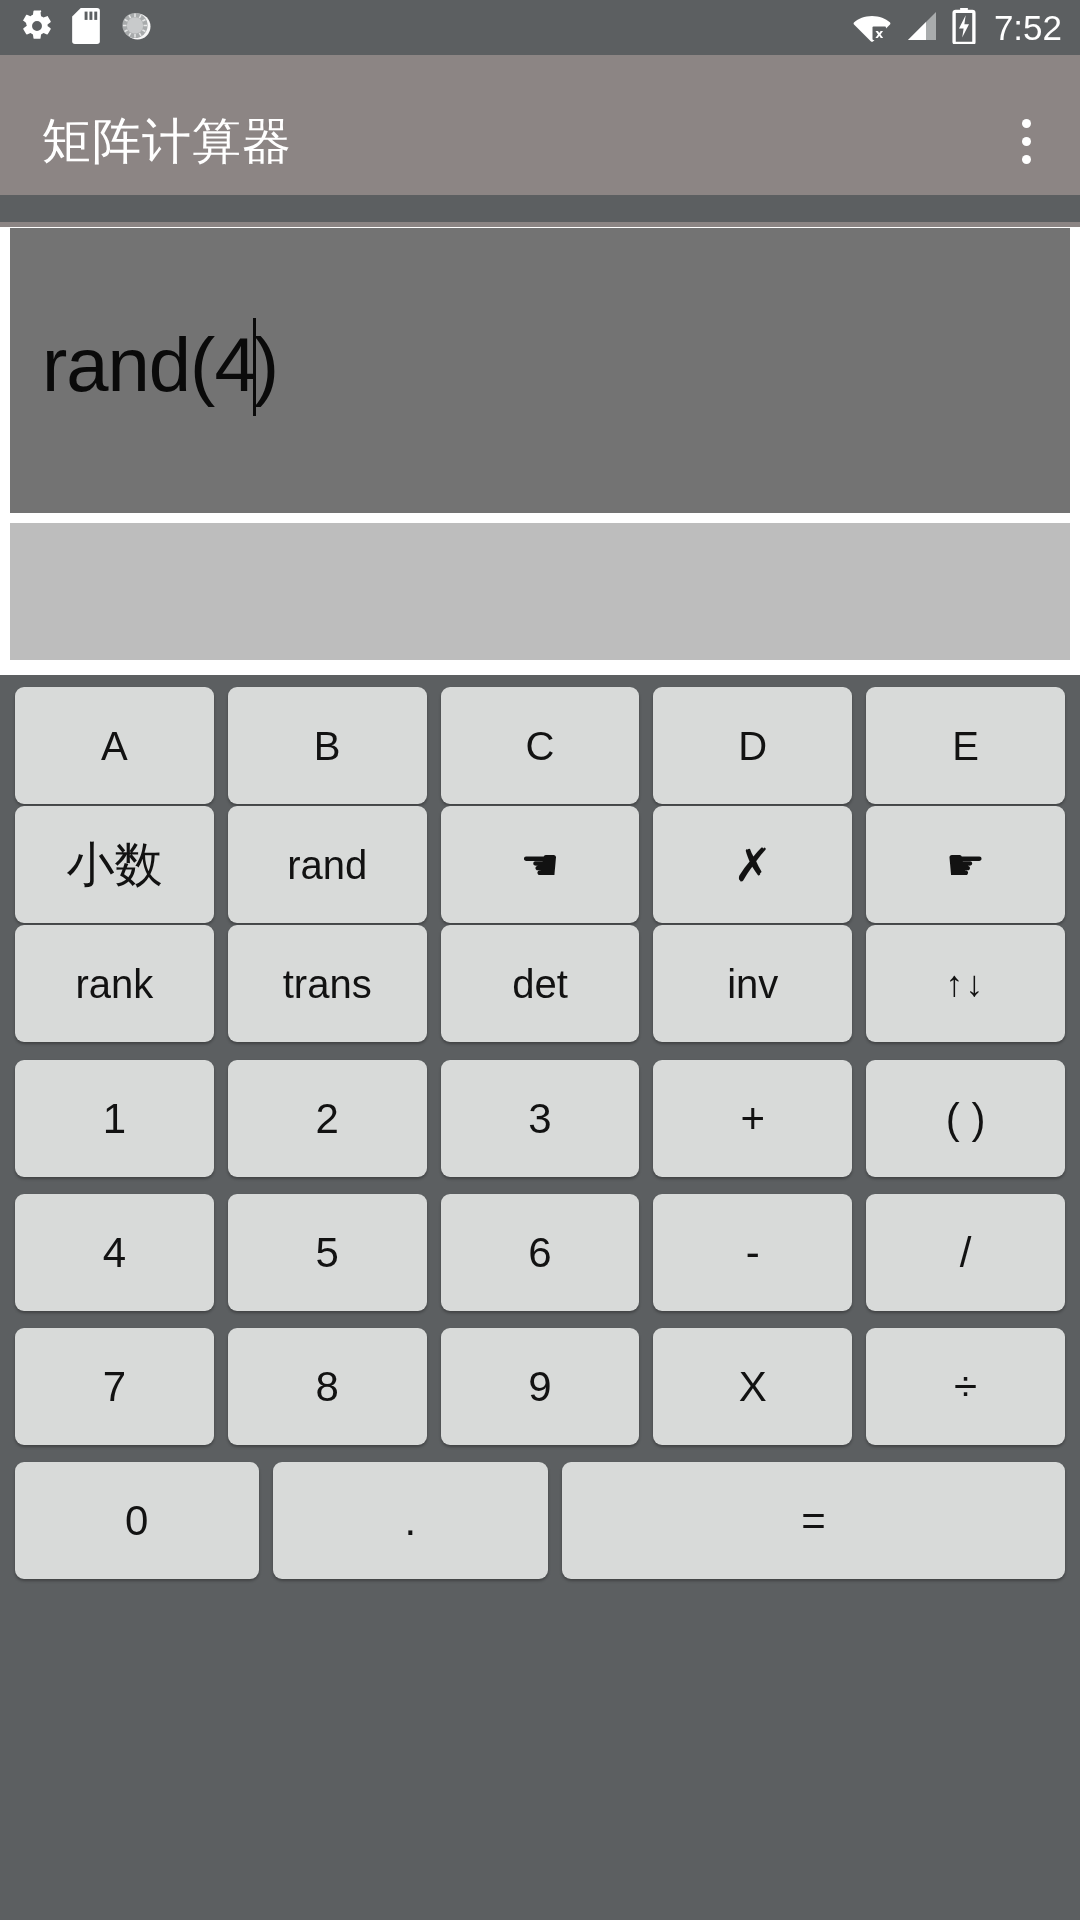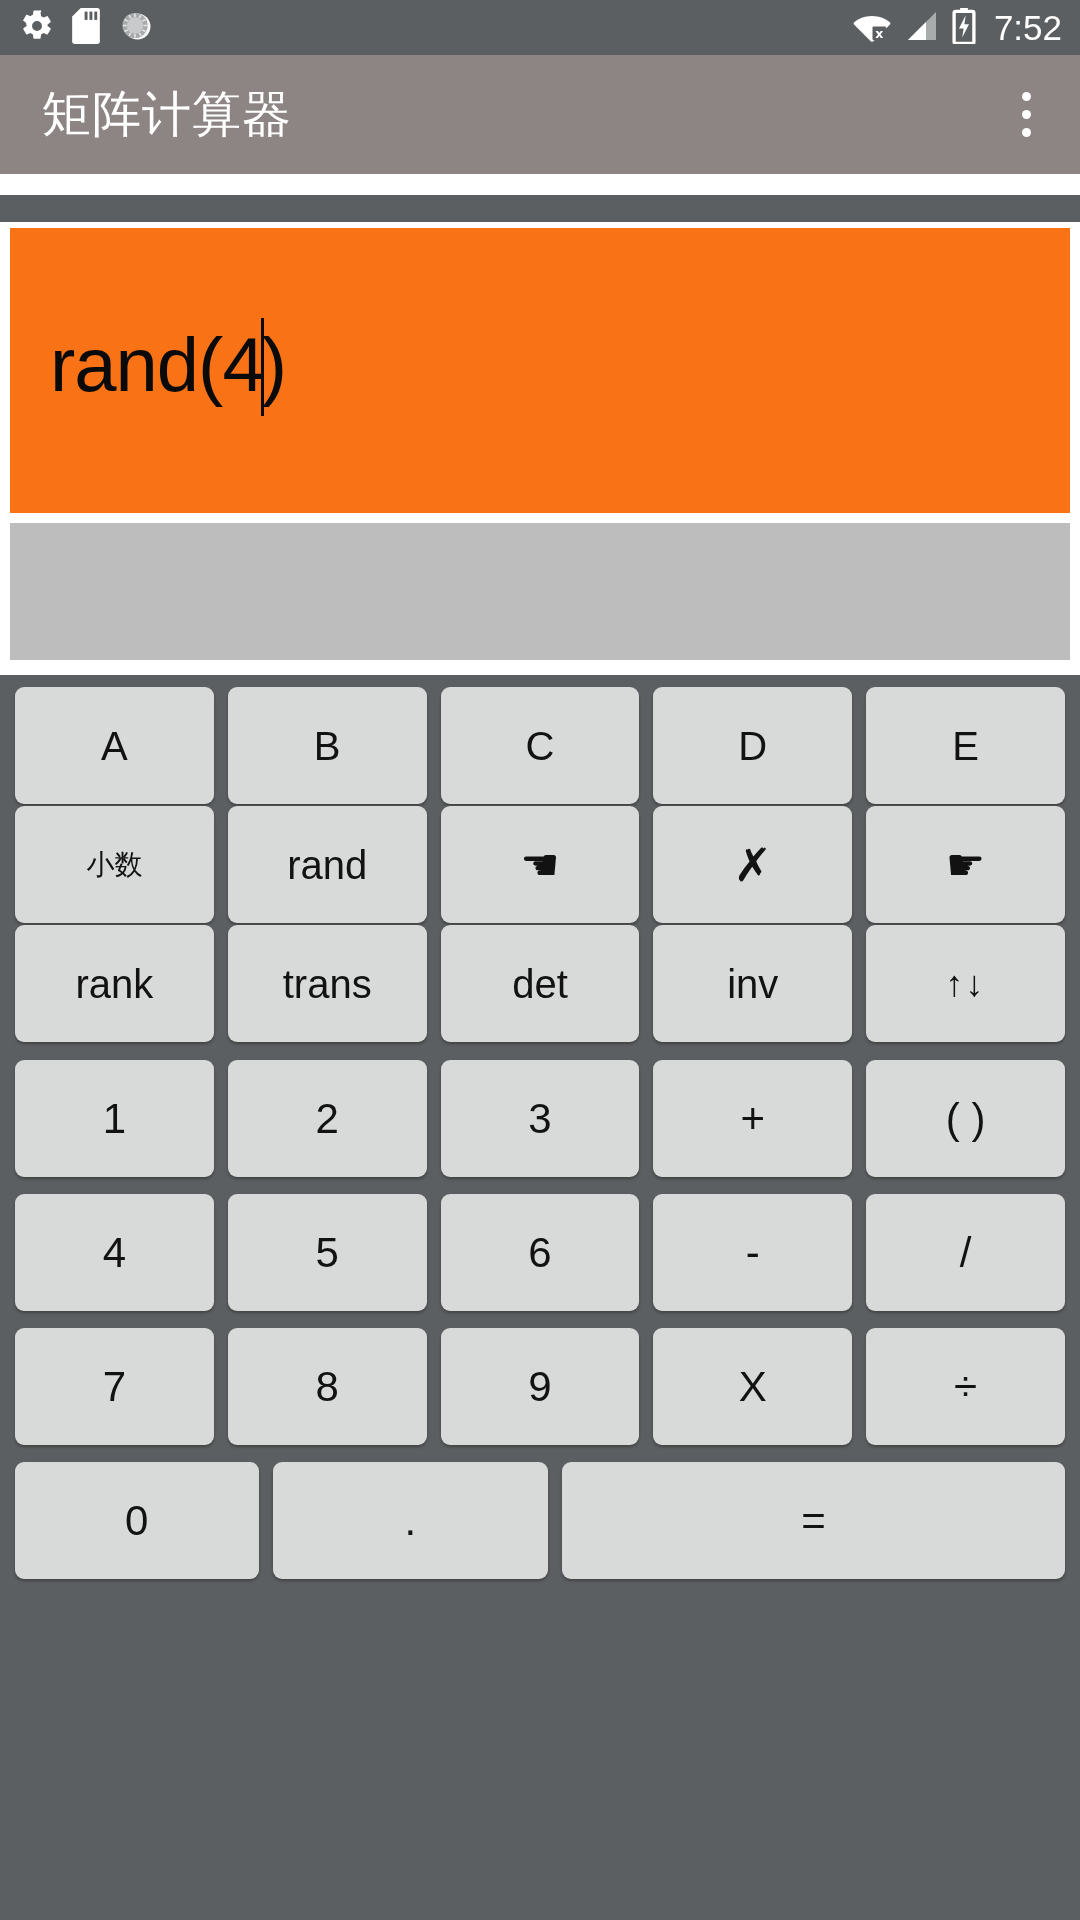--- a/index.html
+++ b/index.html
@@ -46,21 +46,21 @@
     letter-spacing: 0px;
     margin-left: 5px;
     line-height: 1;
   }
 
   
   #app-bar {
     position: absolute;
     top: 55px; left: 0;
     width: 1080px;
-    height: 119px;
+    height: 172px;
     background: #8c8584;
     display: flex;
     align-items: center;
     box-sizing: border-box;
     padding: 0 26px 0 42px;
   }
   #app-title {
     color: #ffffff;
     font-size: 49px;
     font-weight: 400;
@@ -93,25 +93,25 @@
     height: 27px;
     background: #5c5f61;
   }
 
   
   #input-display {
     position: absolute;
     top: 228px; left: 10px;
     width: 1060px;
     height: 285px;
-    background: #f97316;
-    display: flex;
-    align-items: center;
-    box-sizing: border-box;
-    padding-left: 40px;
+    background: #737373;
+    display: flex;
+    align-items: center;
+    box-sizing: border-box;
+    padding-left: 32px;
     overflow: hidden;
   }
   #input-expression {
     font-size: 76px;
     color: #0a0a0a;
     font-weight: 400;
     line-height: 1;
     white-space: pre;
     letter-spacing: -1px;
   }
@@ -184,21 +184,21 @@
     box-sizing: border-box;
     line-height: 1;
     user-select: none;
     overflow: hidden;
   }
   .key.fnkey { font-size: 40px; }
   .key.numkey { font-size: 42px; }
   .key.glyph { font-size: 46px; }
   .key.hand { font-size: 44px; }
   .key.arrows { font-size: 36px; letter-spacing: 2px; }
-  .key.cjk { font-size: 28px; }
+  .key.cjk { font-size: 48px; }
   .key.eq { font-size: 42px; }
 </style>
 </head>
 <body>
 
 <div id="status-bar">
   <div class="status-left">
     <span class="sicon">
       <svg width="34" height="34" viewBox="0 0 24 24">
         <path fill="#ffffff" d="M19.43 12.98c.04-.32.07-.64.07-.98s-.03-.66-.07-.98l2.11-1.65c.19-.15.24-.42.12-.64l-2-3.46c-.12-.22-.39-.3-.61-.22l-2.49 1c-.52-.4-1.08-.73-1.69-.98l-.38-2.65A.488.488 0 0 0 14 1h-4c-.25 0-.46.18-.49.42l-.38 2.65c-.61.25-1.17.59-1.69.98l-2.49-1c-.23-.09-.49 0-.61.22l-2 3.46c-.13.22-.7.49.12.64l2.11 1.65c-.4.32-.7.65-.07.98s.3.66.07.98l-2.11 1.65c-.19.15-.24.42-.12.64l2 3.46c.12.22.39.3.61.22l2.49-1c.52.4 1.08.73 1.69.98l.38 2.65c.3.24.24.42.49.42h4c.25 0 .46-.18.49-.42l.38-2.65c.61-.25 1.17-.59 1.69-.98l2.49 1c.23.09.49 0 .61-.22l2-3.46c.12-.22.07-.49-.12-.64l-2.11-1.65zM12 15.5A3.5 3.5 0 0 1 8.5 12 3.5 3.5 0 0 1 12 8.5a3.5 3.5 0 0 1 3.5 3.5 3.5 3.5 0 0 1-3.5 3.5z"></path>

